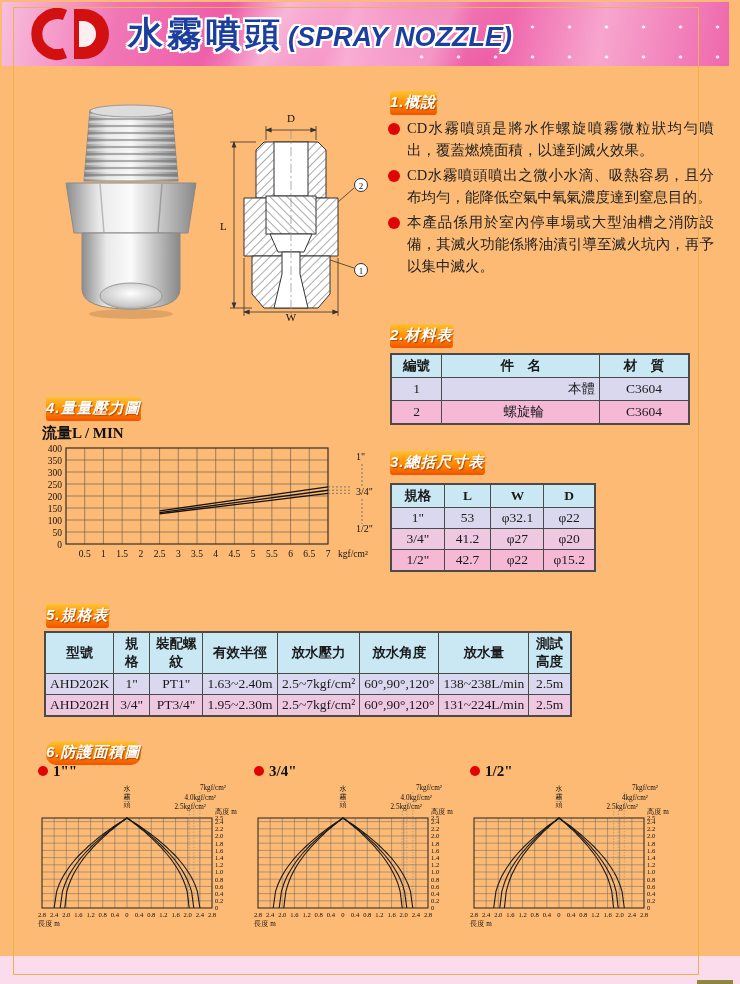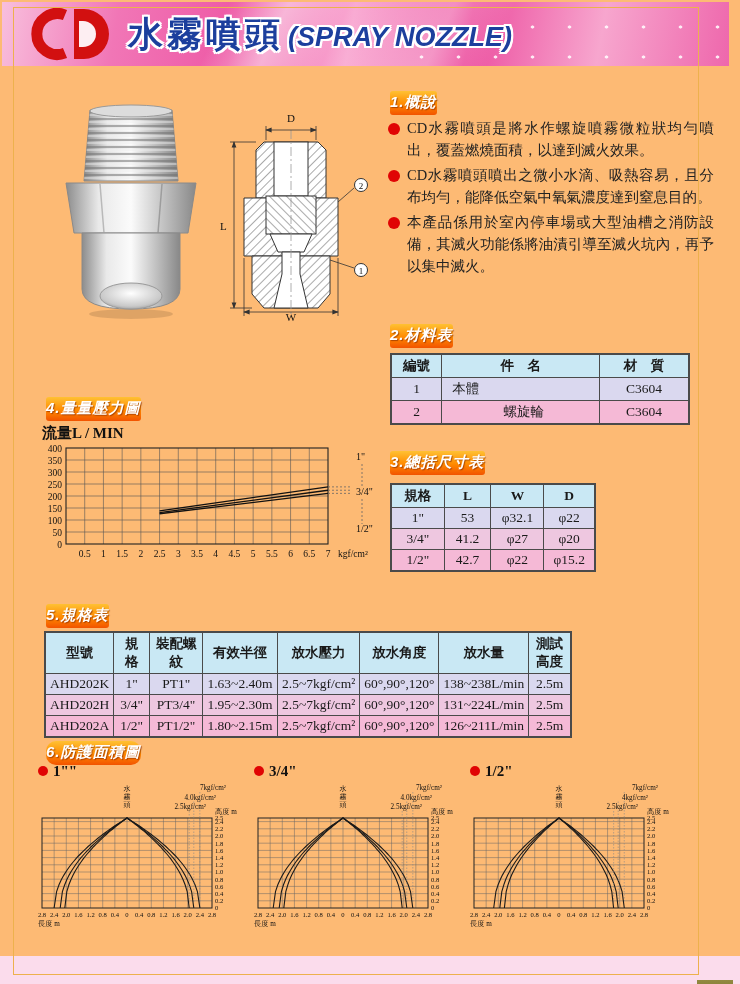--- a/index.html
+++ b/index.html
@@ -186,21 +186,21 @@
         <col style="width:30%">
       </colgroup>
     <tbody>
         <tr>
       <th>編號</th>
       <th>件　名</th>
       <th>材　質</th>
     </tr>
     <tr class="r0">
       <td>1</td>
-      <td style="text-align:left;padding-left:10px;">本體</td>
+      <td style="text-align:right;padding-left:10px;">本體</td>
       <td>C3604</td>
     </tr>
     <tr class="r2">
       <td>2</td>
       <td style="text-align:center;padding-left:10px;">螺旋輪</td>
       <td>C3604</td>
     </tr>
   </tbody>
     </table>
 
@@ -335,30 +335,20 @@
       <td>2.5m</td>
     </tr>
     <tr class="r1">
       <td>AHD202H</td>
       <td>3/4"</td>
       <td>PT3/4"</td>
       <td>1.95~2.30m</td>
       <td>2.5~7kgf/cm²</td>
       <td>60°,90°,120°</td>
       <td>131~224L/min</td>
-      <td>2.5m</td>
-    </tr>
-    <tr class="r2">
-      <td>AHD202A</td>
-      <td>1/2"</td>
-      <td>PT1/2"</td>
-      <td>1.80~2.15m</td>
-      <td>2.5~7kgf/cm²</td>
-      <td>60°,90°,120°</td>
-      <td>126~211L/min</td>
       <td>2.5m</td>
     </tr>
   </tbody>
     </table>
 
   <div class="badge" style="left:46px;top:741px;border-radius:10px;">6.防護面積圖</div>
 
   <div class="area-box" style="left:36px;">
     <div class="area-head">
       <span class="dot"></span>

